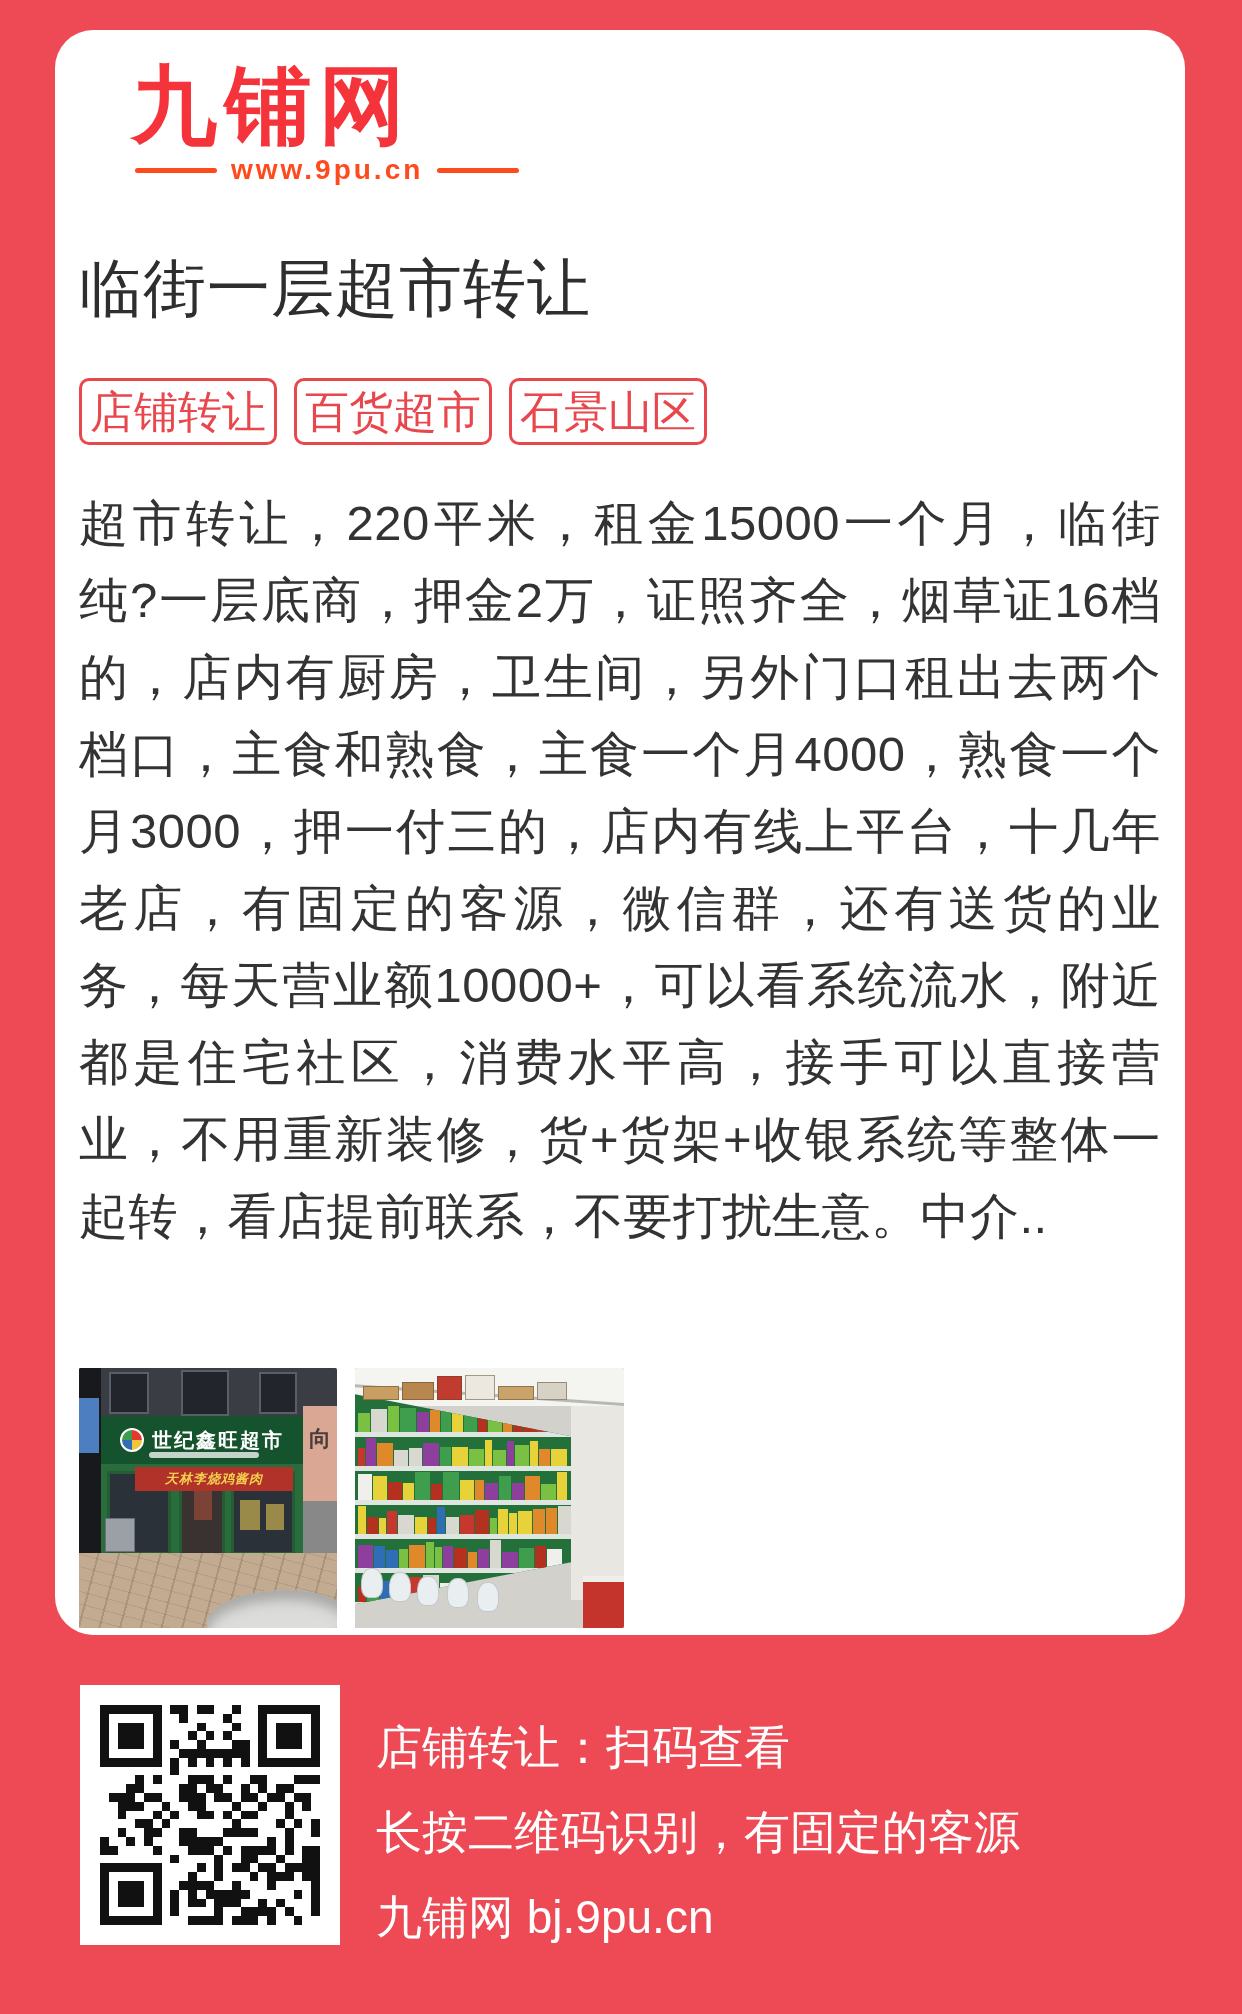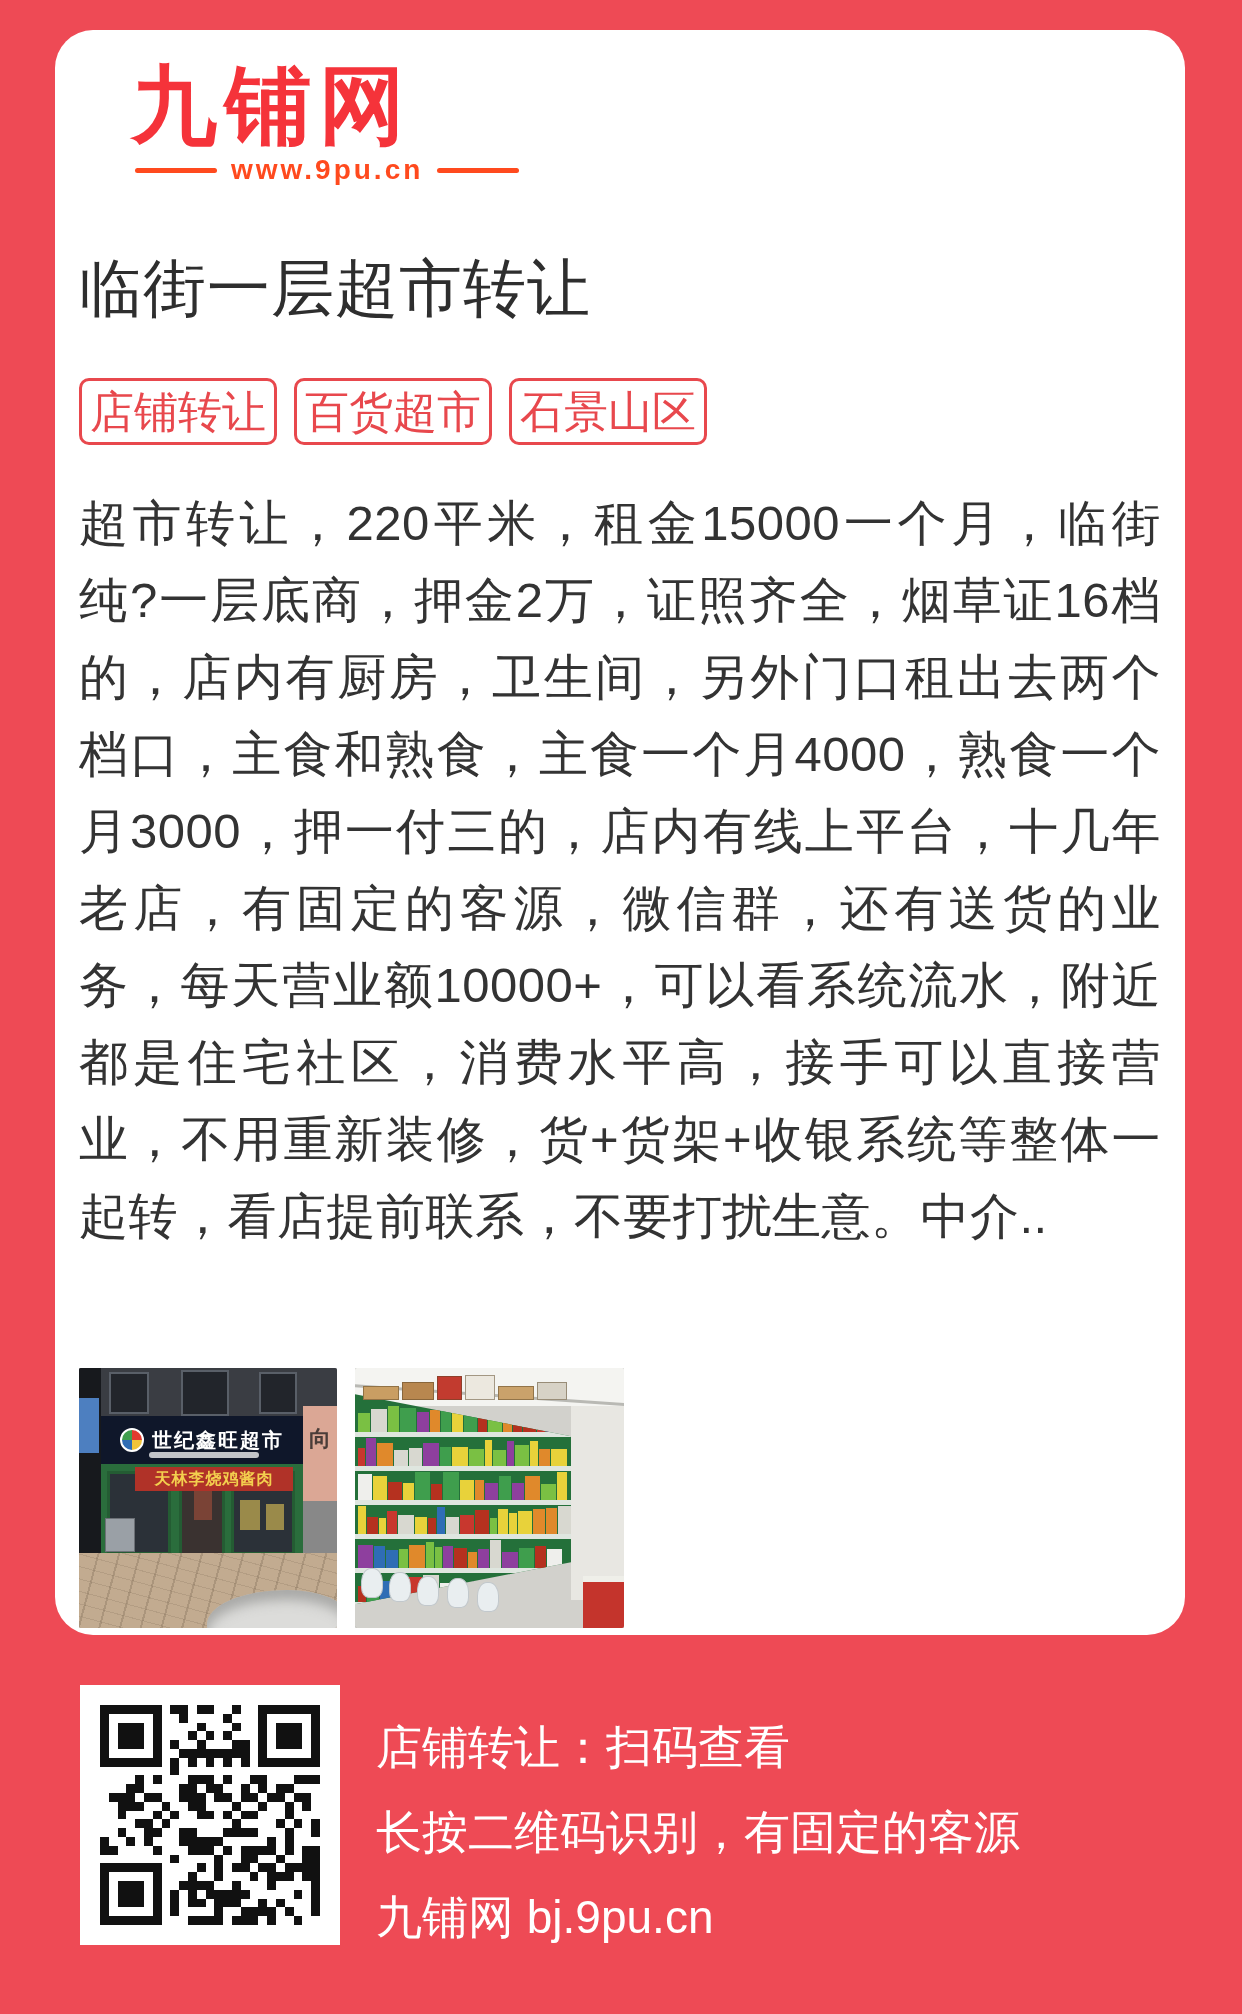--- a/index.html
+++ b/index.html
@@ -60,30 +60,30 @@
   .photo.storefront{width:258px;}
   .photo.interior{width:269px;}
 
   
   .sf-facade{position:absolute;left:0;top:0;right:0;height:95px;background:#3a3d43;}
   .sf-window{position:absolute;background:#22252b;border:2px solid #595f68;}
   .sf-leftcol{position:absolute;left:0;top:0;width:22px;height:185px;background:#17191d;}
   .sf-blue{position:absolute;left:0;top:30px;width:20px;height:55px;background:#4d7fc0;}
   .sf-neighbor{position:absolute;left:224px;top:38px;width:34px;height:95px;background:#dba795;
     color:#4a3c38;font-size:22px;font-weight:700;text-align:center;padding-top:18px;}
-  .sf-sign{position:absolute;left:22px;top:48px;width:202px;height:48px;background:#0f172a;
+  .sf-sign{position:absolute;left:22px;top:48px;width:202px;height:48px;background:#14532d;
     display:flex;align-items:center;justify-content:center;gap:8px;}
   .sf-sign-logo{width:24px;height:24px;border-radius:50%;
     background:conic-gradient(#e23b2e 0 25%,#f2c43a 0 50%,#2f6db5 0 75%,#3f9e4d 0 100%);
     border:2px solid #fff;}
   .sf-sign-text{color:#fff;font-size:20px;font-weight:700;letter-spacing:2px;white-space:nowrap;}
   .sf-subtext{position:absolute;left:70px;top:84px;width:110px;height:6px;background:rgba(255,255,255,.75);border-radius:3px;}
   .sf-banner{position:absolute;left:56px;top:99px;width:158px;height:24px;background:#b03228;
-    color:#f3cf4e;font-size:16px;font-weight:700;letter-spacing:1px;
-    display:flex;align-items:center;justify-content:center;white-space:nowrap;overflow:hidden;}
+    color:#f3cf4e;font-size:13px;font-weight:700;letter-spacing:1px;
+    display:flex;align-items:center;justify-content:center;white-space:nowrap;overflow:hidden;font-style:italic;}
   .sf-front{position:absolute;left:22px;top:95px;width:202px;height:95px;background:#2a6d3c;}
   .sf-glass{position:absolute;background:#2b3138;border:3px solid #245c33;}
   .sf-door{position:absolute;left:78px;top:8px;width:46px;height:86px;background:#3a3230;border:3px solid #245c33;}
   .sf-door-in{position:absolute;left:12px;top:6px;width:18px;height:40px;background:#7a4336;}
   .sf-poster{position:absolute;background:#9a8a4a;}
   .sf-ac{position:absolute;left:26px;top:150px;width:30px;height:34px;background:#9aa0a6;border:1px solid #6c7076;}
   .sf-ground{position:absolute;left:0;top:185px;right:0;height:75px;background:#c2ab90;
     background-image:
       repeating-linear-gradient(105deg,transparent 0 18px,rgba(110,92,72,.28) 18px 20px),
       repeating-linear-gradient(15deg,transparent 0 11px,rgba(110,92,72,.18) 11px 12px);}

